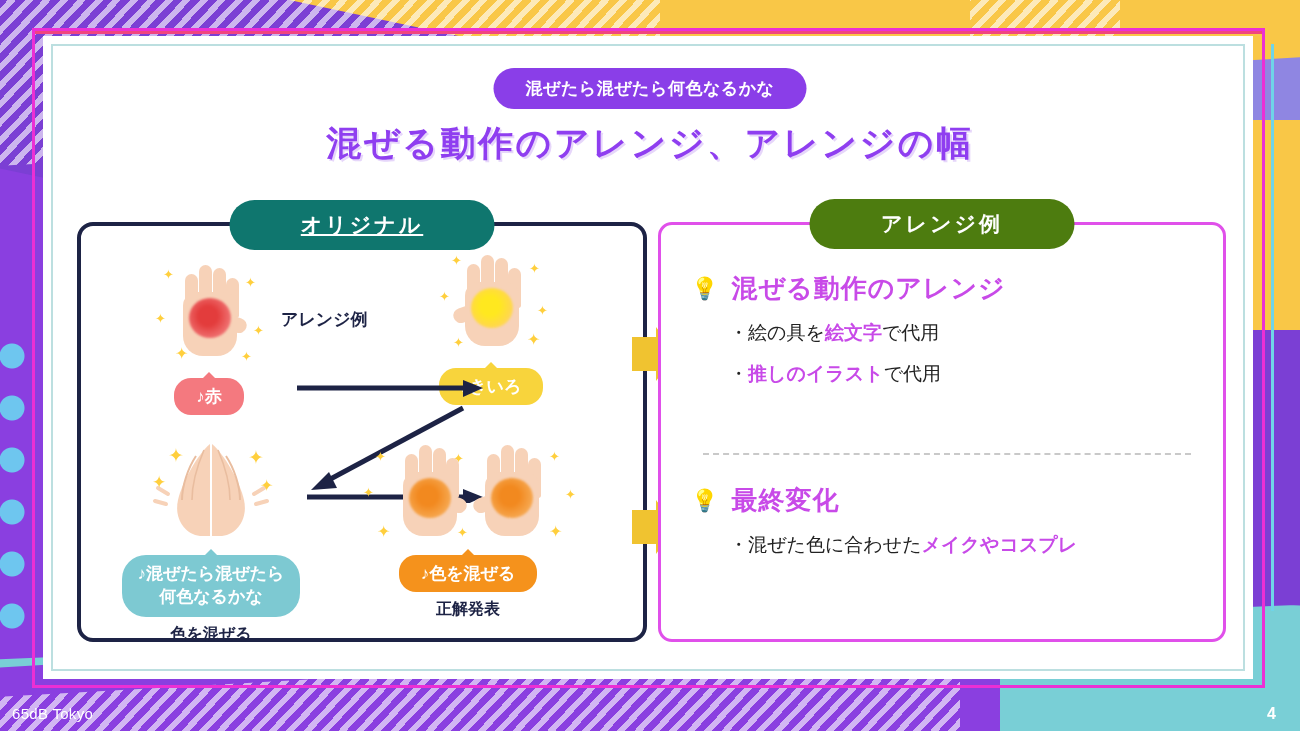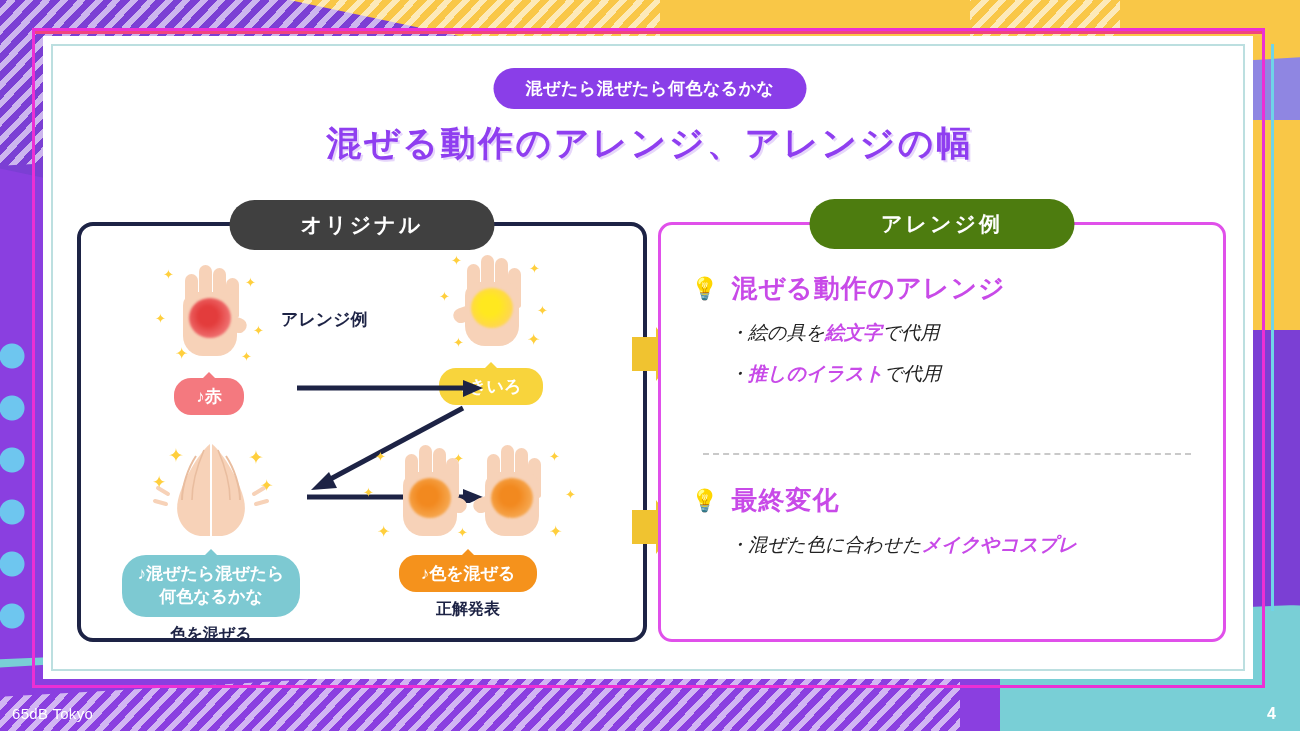--- a/index.html
+++ b/index.html
@@ -113,21 +113,21 @@
   }
   .panel-right {
     position:absolute; left:658px; top:222px; width:568px; height:420px;
     border:3px solid #e050ea; border-radius:14px; background:#fff;
   }
   .pill-head {
     position:absolute; top:-26px; left:50%; transform:translateX(-50%);
     border-radius:26px; padding:11px 0; width:265px; text-align:center;
     font-size:21px; font-weight:700; color:#fff; letter-spacing:3px;
   }
-  .pill-dark { background:#404040; }
+  .pill-dark { background:#0f766e;text-decoration:underline; }
   .pill-magenta { background:#4d7c0f; }
 
   
   .hand-cell { position:absolute; text-align:center; }
   .hand-art { position:relative; width:120px; height:115px; margin:0 auto; }
 
   .palm {
     position:absolute; left:50%; transform:translateX(-50%); top:8px;
     width:72px; height:96px;
   }
@@ -188,21 +188,21 @@
   
   .y-arrow { position:absolute; width:48px; height:58px; }
 
   
   .sec { position:absolute; left:30px; right:22px; }
   .sec-head {
     display:flex; align-items:center; gap:12px;
     font-size:26px; font-weight:700; color:#c84ae8; letter-spacing:1px;
   }
   .bulb { font-size:22px; }
-  .bullets { margin-top:14px; padding-left:38px;font-style:italic; }
+  .bullets { margin-top:14px; padding-left:38px; }
   .bullets li {
     list-style:none; font-size:19px; color:#222; margin-bottom:15px; white-space:nowrap;
   }
   .bullets li::before { content:"・"; color:#222; }
   .hl { color:#c84ae8; font-weight:700; }
   .divider {
     position:absolute; left:42px; right:32px; top:228px;
     border-top:2px dashed #c9c9c9;
   }
 

